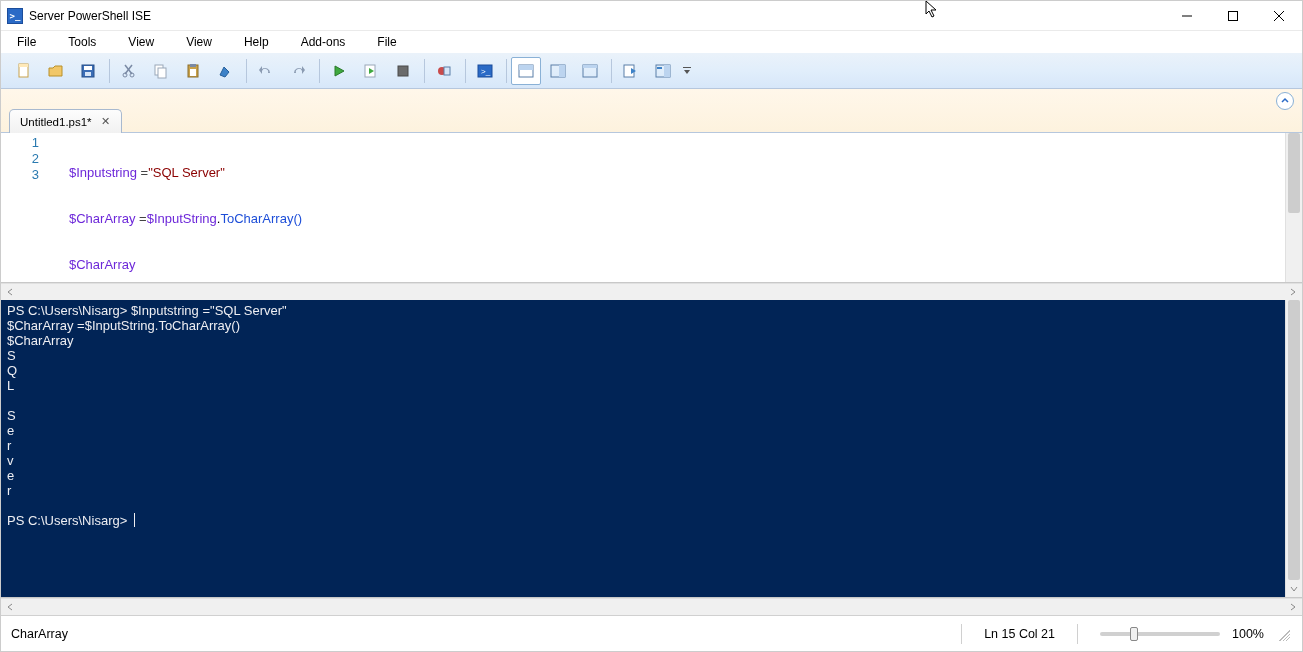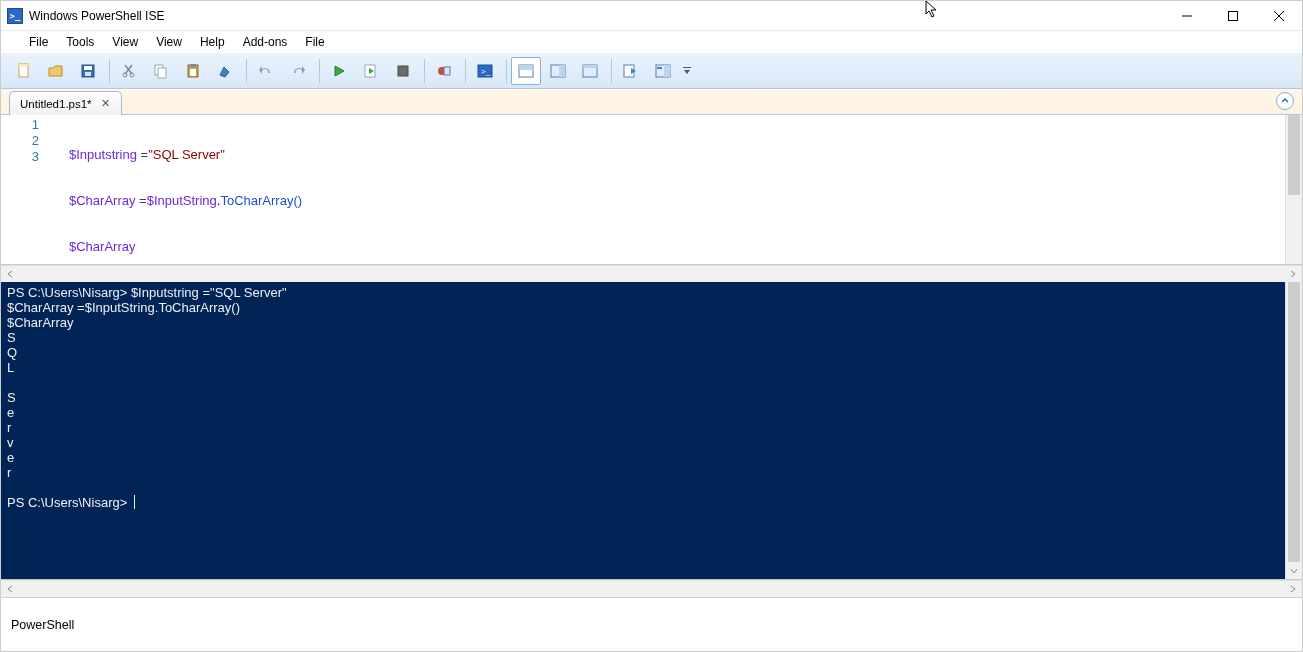--- a/index.html
+++ b/index.html
@@ -8,34 +8,34 @@
 
 .titlebar { height: 30px; display: flex; align-items: center; padding-left: 6px; background: #fff; border-bottom: 1px solid #eaeaea; }
 .titlebar .app-icon { width: 16px; height: 16px; background: #2a6ac6; border: 1px solid #1b4d9b; display: flex; align-items: center; justify-content: center; margin-right: 6px; }
 .titlebar .app-icon span { color: #fff; font-size: 9px; font-weight: bold; font-family: Consolas,monospace; }
 .titlebar .title-text { font-size: 12px; color: #000; }
 .titlebar .win-controls { margin-left: auto; display: flex; }
 .titlebar .win-btn { width: 46px; height: 30px; display: flex; align-items: center; justify-content: center; }
 .titlebar .win-btn svg { stroke: #000; stroke-width: 1; fill: none; }
 
 
-.menubar { height: 22px; display: flex; align-items: center; padding-left: 19px; gap: 0; background: #fff; font-size: 12px; }
+.menubar { height: 22px; display: flex; align-items: center; padding-left: 7px; gap: 14px; background: #fff; font-size: 12px; }
 .menubar .menu-item { padding: 2px 9px; cursor: default; border-radius: 2px; }
 
 
 .toolbar { height: 36px; background: linear-gradient(to bottom,#eaf2fa 0%,#e1eefb 50%,#d7e7f9 100%); border-bottom: 1px solid #b6c7dd; display: flex; align-items: center; padding-left: 8px; }
 .tool-btn { width: 30px; height: 28px; display: flex; align-items: center; justify-content: center; border: 1px solid transparent; border-radius: 2px; margin-right: 2px; }
 .tool-btn.active { background: #fff; border-color: #8ab1d6; }
 .tool-sep { width: 1px; height: 24px; background: #b6c7dd; margin: 0 4px; }
 .tool-overflow { width: 14px; height: 28px; display: flex; flex-direction: column; align-items: center; justify-content: center; gap: 2px; }
 .tool-overflow .bar { width: 8px; height: 1px; background: #555; }
 .tool-overflow .tri { width: 0; height: 0; border-left: 3px solid transparent; border-right: 3px solid transparent; border-top: 4px solid #555; }
 
 
-.tabstrip { height: 26px; background: linear-gradient(to bottom,#fff7ea,#fdf2de); display: flex; align-items: flex-end; padding-left: 8px; border-bottom: 1px solid #b6c7dd; position: relative; }
+.tabstrip { height: 44px; background: linear-gradient(to bottom,#fff7ea,#fdf2de); display: flex; align-items: flex-end; padding-left: 8px; border-bottom: 1px solid #b6c7dd; position: relative; }
 .tab { height: 24px; background: linear-gradient(to bottom,#fdfdfd,#f1f1f1); border: 1px solid #a8b9cf; border-bottom: none; border-radius: 5px 5px 0 0; padding: 0 8px 0 10px; display: flex; align-items: center; font-size: 11.5px; gap: 7px; position: relative; top: 1px; }
 .tab .tab-close { width: 14px; height: 14px; display: flex; align-items: center; justify-content: center; color: #555; font-size: 11px; cursor: pointer; }
 .tabstrip .collapse-btn { position: absolute; right: 8px; top: 3px; width: 18px; height: 18px; border: 1px solid #8ab1d6; border-radius: 9px; background: #fff; display: flex; align-items: center; justify-content: center; }
 .tabstrip .collapse-btn svg { stroke: #2a6ac6; stroke-width: 1.5; fill: none; }
 
 
 .editor-wrap { position: relative; height: 150px; display: flex; border-bottom: 1px solid #c8c8c8; }
 .gutter { width: 58px; background: #fff; text-align: right; padding: 2px 20px 0 0; font-family: "Lucida Console","Consolas",monospace; font-size: 13px; color: #2a7ab0; user-select: none; }
 .gutter div { height: 16px; line-height: 16px; }
 .code { flex: 1; background: #fff; padding: 2px 0 0 10px; font-family: "Lucida Console","Consolas",monospace; font-size: 13px; white-space: pre; overflow: hidden; }
@@ -78,21 +78,21 @@
 <body>
 
 <svg class="mouse-cursor" width="14" height="20">
   <path d="M1 1 L1 14 L4 11 L7 17 L9 16 L6 10 L11 10 Z" fill="#fff" stroke="#000" stroke-width="1"></path>
 </svg>
 
 <div class="titlebar">
   <div class="app-icon">
       <span>&gt;_</span>
     </div>
-  <div class="title-text">Windows PowerShell ISE</div>
+  <div class="title-text">Server PowerShell ISE</div>
   <div class="win-controls">
     <div class="win-btn">
         <svg width="10" height="10">
           <line x1="0" y1="5" x2="10" y2="5"></line>
         </svg>
       </div>
     <div class="win-btn">
         <svg width="10" height="10">
           <rect x="0.5" y="0.5" width="9" height="9"></rect>
         </svg>
@@ -307,14 +307,24 @@
 <div class="h-scroll">
   <svg class="arr" viewBox="0 0 10 10">
       <path d="M7 2 L3 5 L7 8" fill="none" stroke="#888"></path>
     </svg>
   <svg class="arr" viewBox="0 0 10 10">
       <path d="M3 2 L7 5 L3 8" fill="none" stroke="#888"></path>
     </svg>
 </div>
 
 <div class="statusbar">
-  <span>PowerShell</span>
+  <span>CharArray</span>
+  <div class="right">
+    <div class="sep"></div>
+    <span>Ln 15  Col 21</span>
+    <div class="sep"></div>
+    <div class="zoom-slider">
+        <div class="knob"></div>
+      </div>
+    <span>100%</span>
+    <div class="grip"></div>
+  </div>
 </div>
 
 </body></html>

